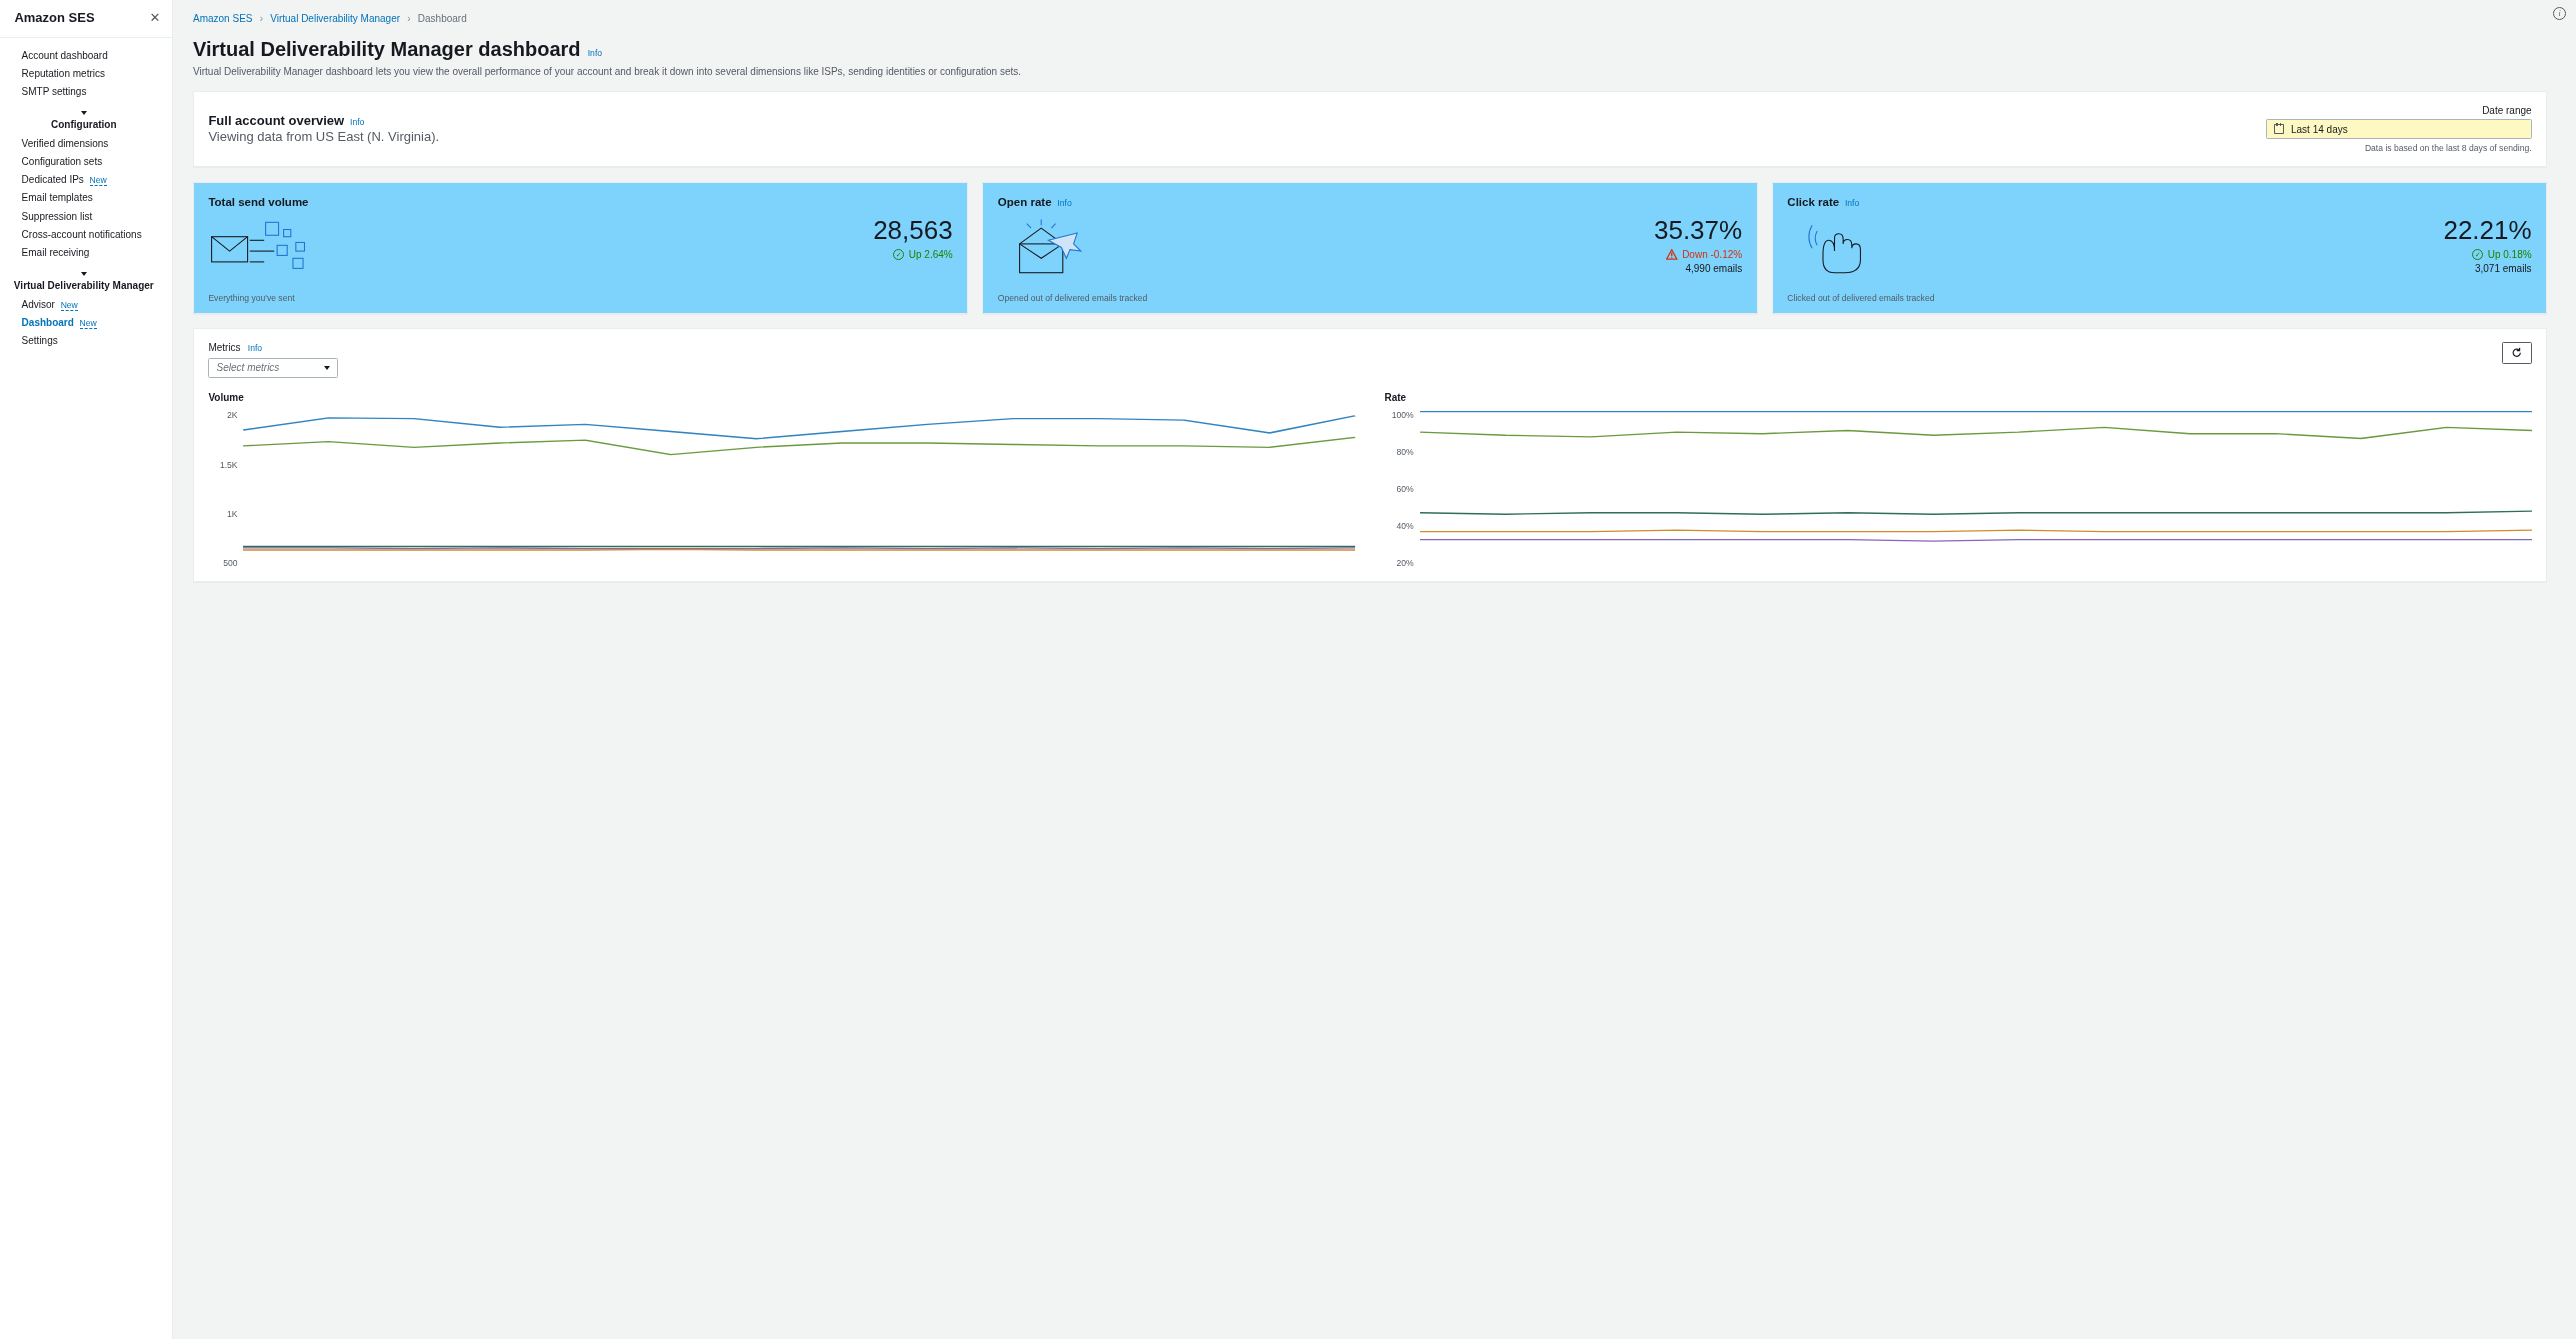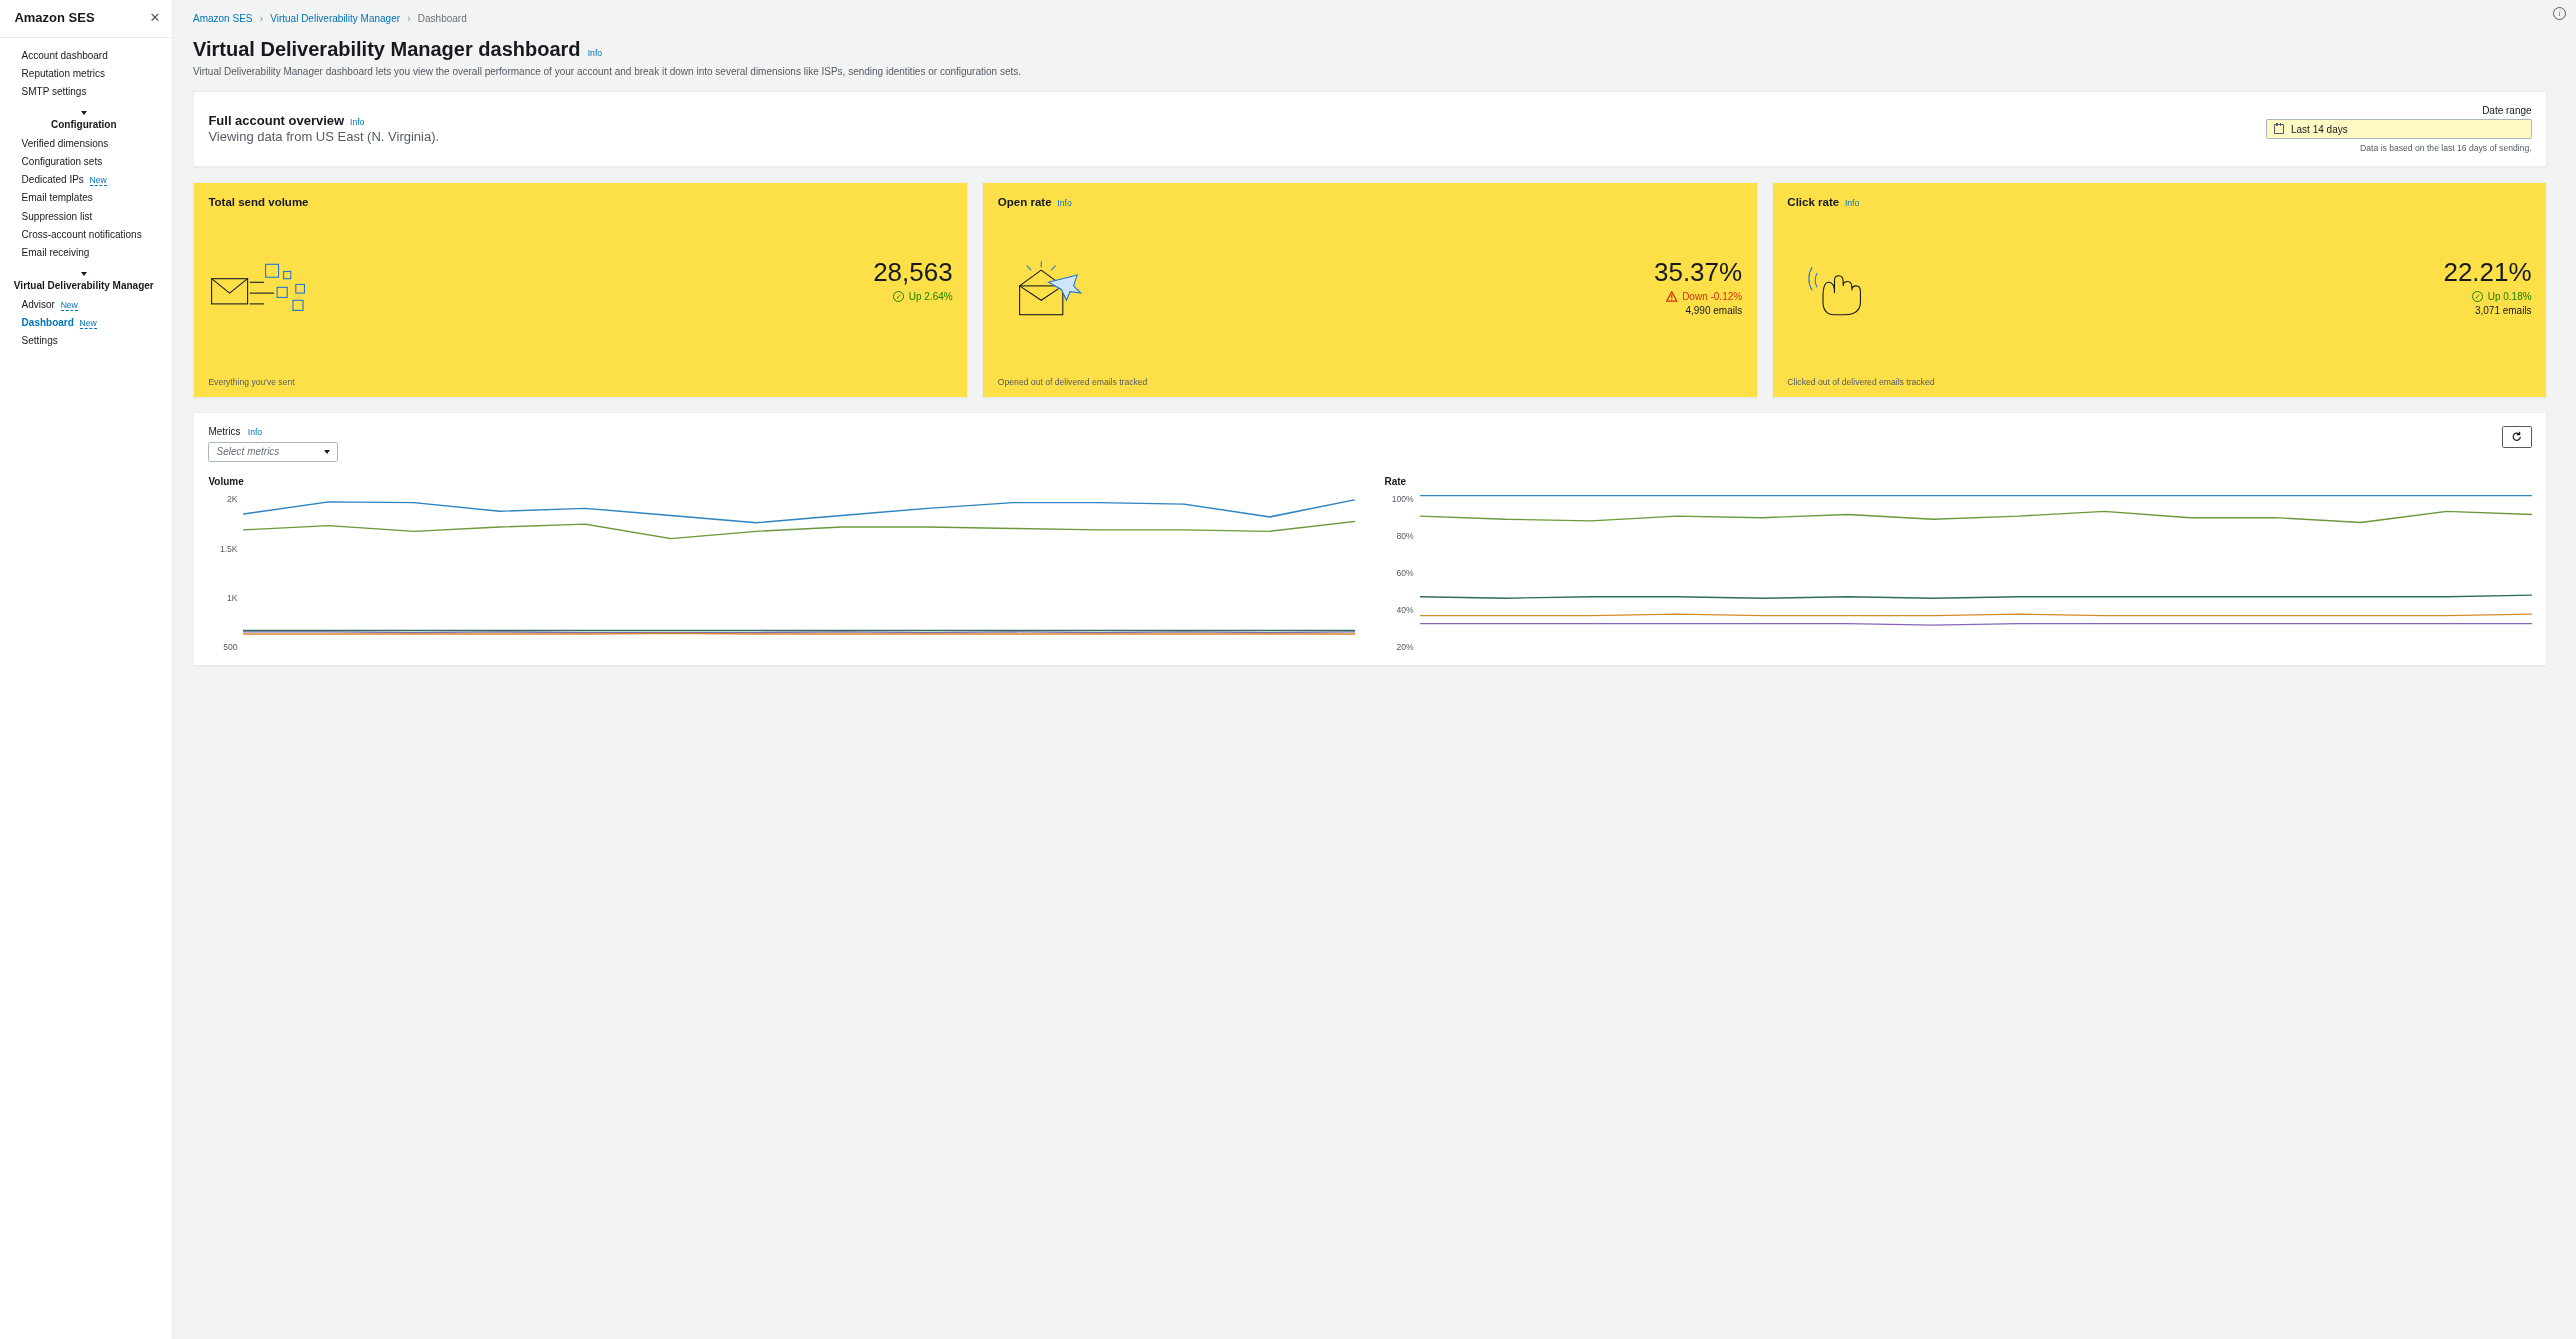--- a/index.html
+++ b/index.html
@@ -38,21 +38,21 @@
   .ov-sub { font-size: 13px; color:#545b64; margin-top: 1px; }
   .ov-right { display:flex; flex-direction:column; align-items:flex-end; }
   .dr-label { font-size: 10px; margin-bottom: 2.9px; }
   .dr-select { display:flex; align-items:center; gap:7.2px; border: 0.7px solid #aab7b8; border-radius: 1.4px; padding: 3.6px 7.2px; width: 266px; cursor: pointer; background:#fef9c3; }
   .dr-select .cal { width:10px; height:10px; border: 1.1px solid #545b64; border-radius:0.7px; position:relative; }
   .dr-select .cal:before { content:""; position:absolute; top:-2.2px; left:1.4px; width:1.4px; height:2.9px; background:#545b64; }
   .dr-select .cal:after { content:""; position:absolute; top:-2.2px; right:1.4px; width:1.4px; height:2.9px; background:#545b64; }
   .dr-note { font-size: 8.6px; color:#545b64; margin-top: 4.3px; }
 
   .cards { display:flex; gap: 14.4px; margin-top: 14.4px; }
-  .card { flex:1; background:#fde047; border:0.7px solid #eaeded; border-radius:1.4px; padding: 13px 14.4px 10px; box-shadow: 0 0.7px 0.7px rgba(0,0,0,.04); display:flex; flex-direction:column;gap:42px; }
+  .card { flex:1; background:#7dd3fc; border:0.7px solid #eaeded; border-radius:1.4px; padding: 13px 14.4px 10px; box-shadow: 0 0.7px 0.7px rgba(0,0,0,.04); display:flex; flex-direction:column; }
   .card h3 { font-size: 11.5px; font-weight: 700; display:flex; align-items:baseline; gap:5.8px; }
   .card-body { display:flex; justify-content: space-between; align-items: flex-start; flex:1; margin-top: 7.2px; }
   .big-num { font-size: 26px; font-weight: 300; text-align: right; }
   .trend { display:flex; align-items:center; justify-content:flex-end; gap:4.3px; font-size: 10px; margin-top: 2.9px; }
   .trend.up { color: #1d8102; }
   .trend.down { color: #d13212; }
   .trend .ico { width:11.5px; height:11.5px; border-radius:50%; border:1.4px solid currentColor; display:flex; align-items:center; justify-content:center; font-size:7.2px; }
   .trend.down .ico { border-radius: 0; transform: rotate(0); border: none; }
   .sub-emails { font-size: 10px; text-align:right; color:#16191f; margin-top:2.9px; }
   .card-foot { font-size: 8.6px; color:#545b64; margin-top: 13px; }
@@ -144,21 +144,21 @@
             <a class="info-link">Info</a>
           </h2>
           <div class="ov-sub">Viewing data from US East (N. Virginia).</div>
         </div>
         <div class="ov-right">
           <div class="dr-label">Date range</div>
           <div class="dr-select">
             <span class="cal"></span>
             <span>Last 14 days</span>
           </div>
-          <div class="dr-note">Data is based on the last 16 days of sending.</div>
+          <div class="dr-note">Data is based on the last 8 days of sending.</div>
         </div>
       </div>
     </section>
 
     <div class="cards">
 
       <div class="card">
         <h3>
           <span>Total send volume</span>
         </h3>

